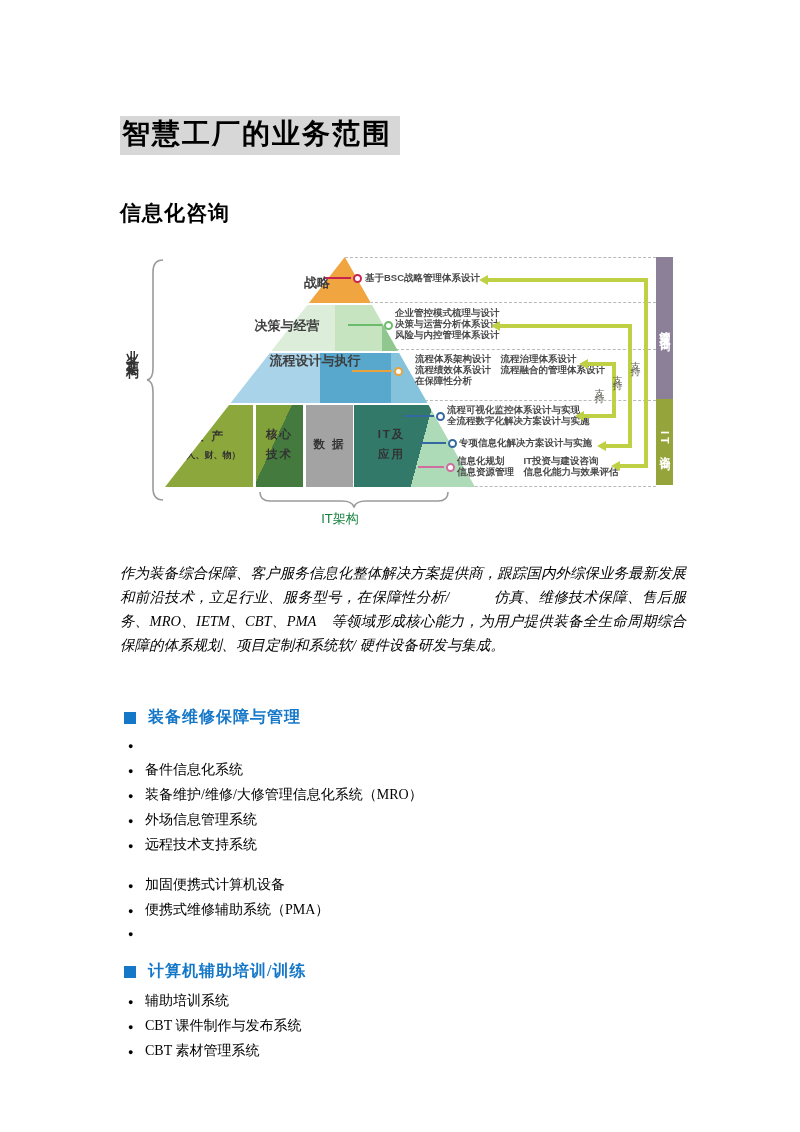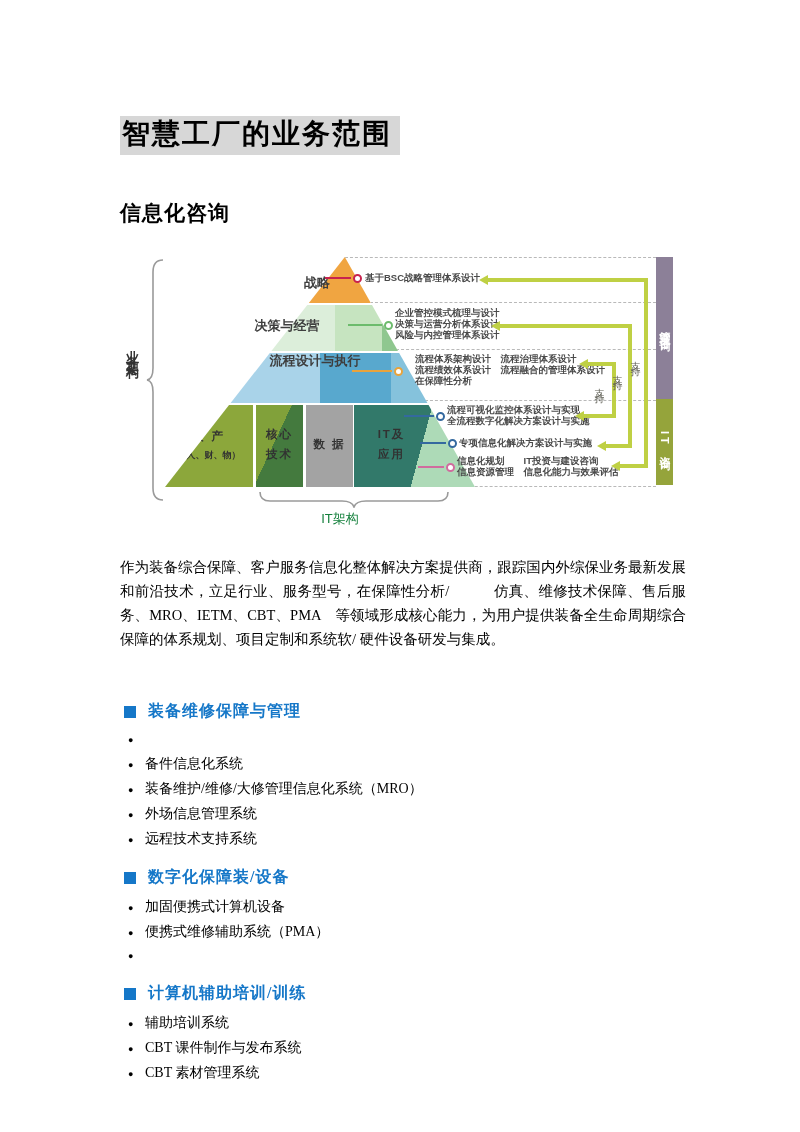--- a/index.html
+++ b/index.html
@@ -72,21 +72,21 @@
 
   
   .bar{position:absolute;left:536px;width:17px;z-index:2;display:flex;
     align-items:center;justify-content:center;}
   .bar span{writing-mode:vertical-rl;color:#fff;font-weight:bold;font-size:11px;
     letter-spacing:3px;}
   .bar-mgmt{top:5px;height:142px;background:#8C8098;}
   .bar-it{top:147px;height:86px;background:#95A43B;}
 
   
-  .para{margin-top:19px;font-size:14.5px;line-height:24px;text-align:justify;width:566px;}
+  .para{margin-top:25px;font-size:14.5px;line-height:24px;text-align:justify;width:566px;font-style:italic;}
 
   
   .list{margin-top:50px;}
   .list + .list{margin-top:15px;}
   .list-h{display:flex;align-items:center;font-size:16px;font-weight:bold;
     color:#1577C8;margin-bottom:7px;padding-left:4px;letter-spacing:1px;}
   .sq{width:12px;height:12px;background:#1577C8;margin-right:12px;flex:none;}
   .li{display:flex;align-items:baseline;line-height:23px;font-size:14px;}
   .blt{width:17px;margin-left:8px;font-size:9px;flex:none;}
 </style>
@@ -238,24 +238,20 @@
         <span>外场信息管理系统</span>
       </div>
     <div class="li">
         <span class="blt">●</span>
         <span>远程技术支持系统</span>
       </div>
   </div>
 
   
   <div class="list">
-    <div class="list-h">
-      <span class="sq"></span>
-      <span>数字化保障装/设备</span>
-    </div>
     <div class="li">
         <span class="blt">●</span>
         <span>加固便携式计算机设备</span>
       </div>
     <div class="li">
         <span class="blt">●</span>
         <span>便携式维修辅助系统（PMA）</span>
       </div>
     <div class="li">
         <span class="blt">●</span>

